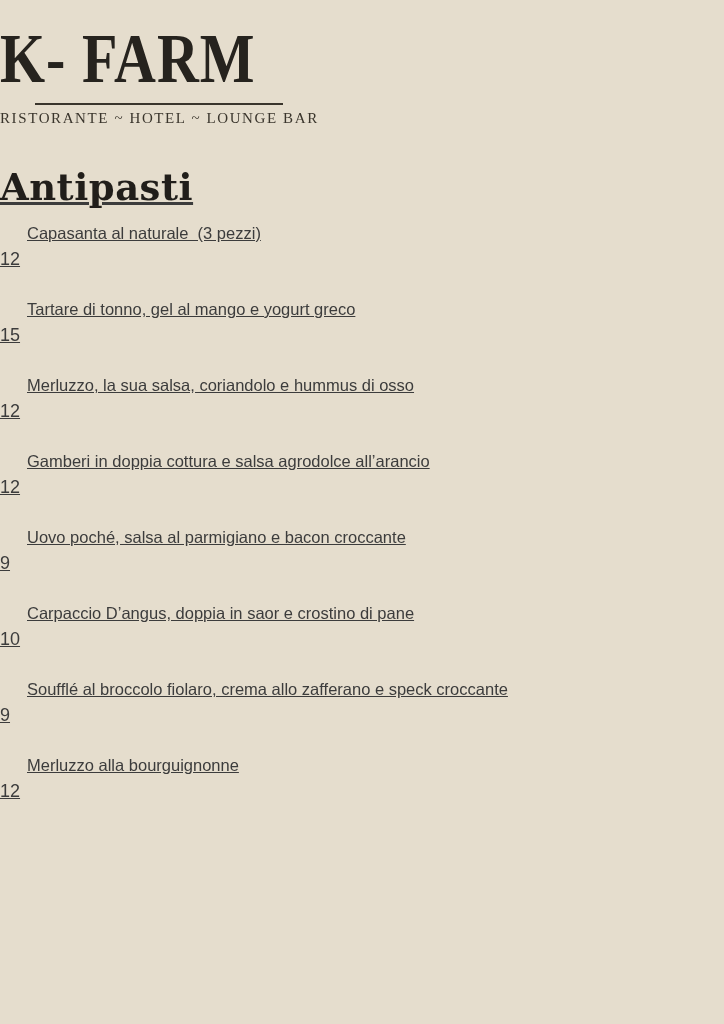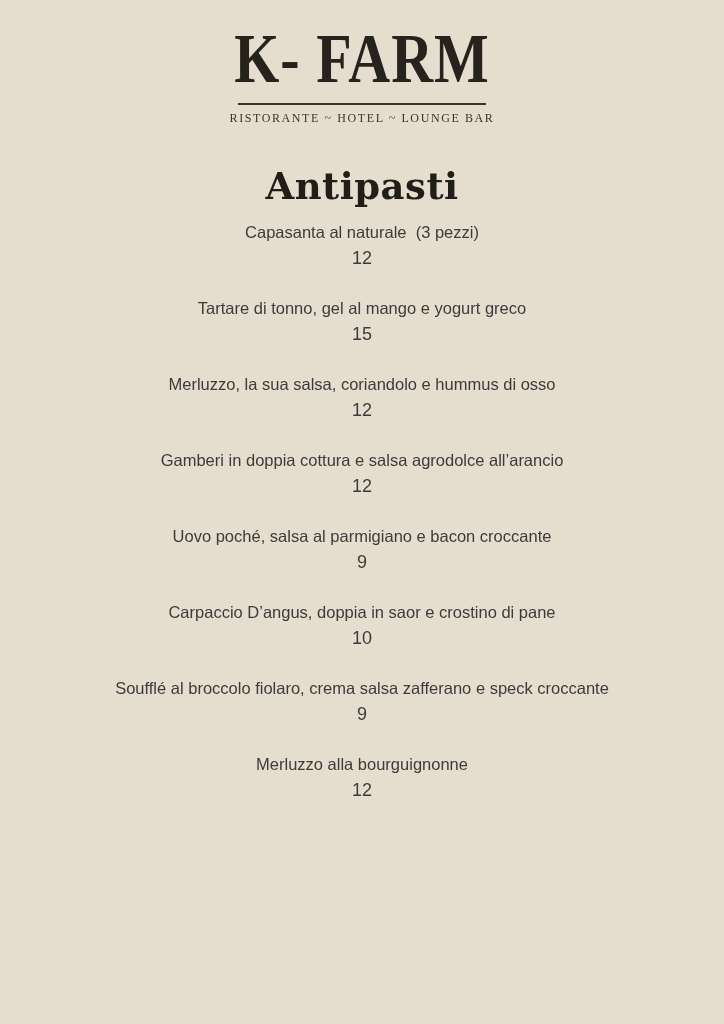--- a/index.html
+++ b/index.html
@@ -14,21 +14,21 @@
     width: 724px;
     height: 1024px;
     overflow: hidden;
     font-family: "Liberation Sans", sans-serif;
     color: var(--ink-body);
   }
   .menu-page {
     width: 724px;
     height: 1024px;
     padding-top: 36px;
-    text-align: center;
+    text-decoration: underline;
   }
   
   .logo { display: inline-block; }
   .logo-title {
     display: inline-block;
     font-family: "Liberation Serif", serif;
     font-weight: bold;
     font-size: 58px;
     line-height: 1.0;
     letter-spacing: 1px;
@@ -38,21 +38,21 @@
     white-space: pre;
   }
   .logo-divider {
     width: 248px;
     height: 2px;
     background: var(--rule);
     margin: 9px auto 6px auto;
   }
   .logo-tagline {
     font-family: "Liberation Serif", serif;
-    font-size: 12px;
+    font-size: 15px;
     line-height: 15px;
     letter-spacing: 1.6px;
     color: var(--rule);
     white-space: nowrap;
   }
   
   .section-title {
     font-family: "DejaVu Serif", serif;
     font-weight: bold;
     font-size: 37px;
@@ -66,20 +66,21 @@
     margin-top: 8px;
   }
   .menu-item {
     margin-bottom: 24px;
   }
   .item-name {
     font-size: 16.5px;
     line-height: 26px;
     color: var(--ink-body);
     white-space: pre-wrap;
+    padding-left: 27px;
   }
   .item-price {
     font-size: 18px;
     line-height: 26px;
     color: var(--ink-body);
   }
 </style>
 </head>
 <body>
 
@@ -121,21 +122,21 @@
       <div class="item-name">Uovo poché, salsa al parmigiano e bacon croccante</div>
       <div class="item-price">9</div>
     </div>
 
     <div class="menu-item">
       <div class="item-name">Carpaccio D’angus, doppia in saor e crostino di pane</div>
       <div class="item-price">10</div>
     </div>
 
     <div class="menu-item">
-      <div class="item-name">Soufflé al broccolo fiolaro, crema salsa zafferano e speck croccante</div>
+      <div class="item-name">Soufflé al broccolo fiolaro, crema allo zafferano e speck croccante</div>
       <div class="item-price">9</div>
     </div>
 
     <div class="menu-item">
       <div class="item-name">Merluzzo alla bourguignonne</div>
       <div class="item-price">12</div>
     </div>
   </div>
 
   

